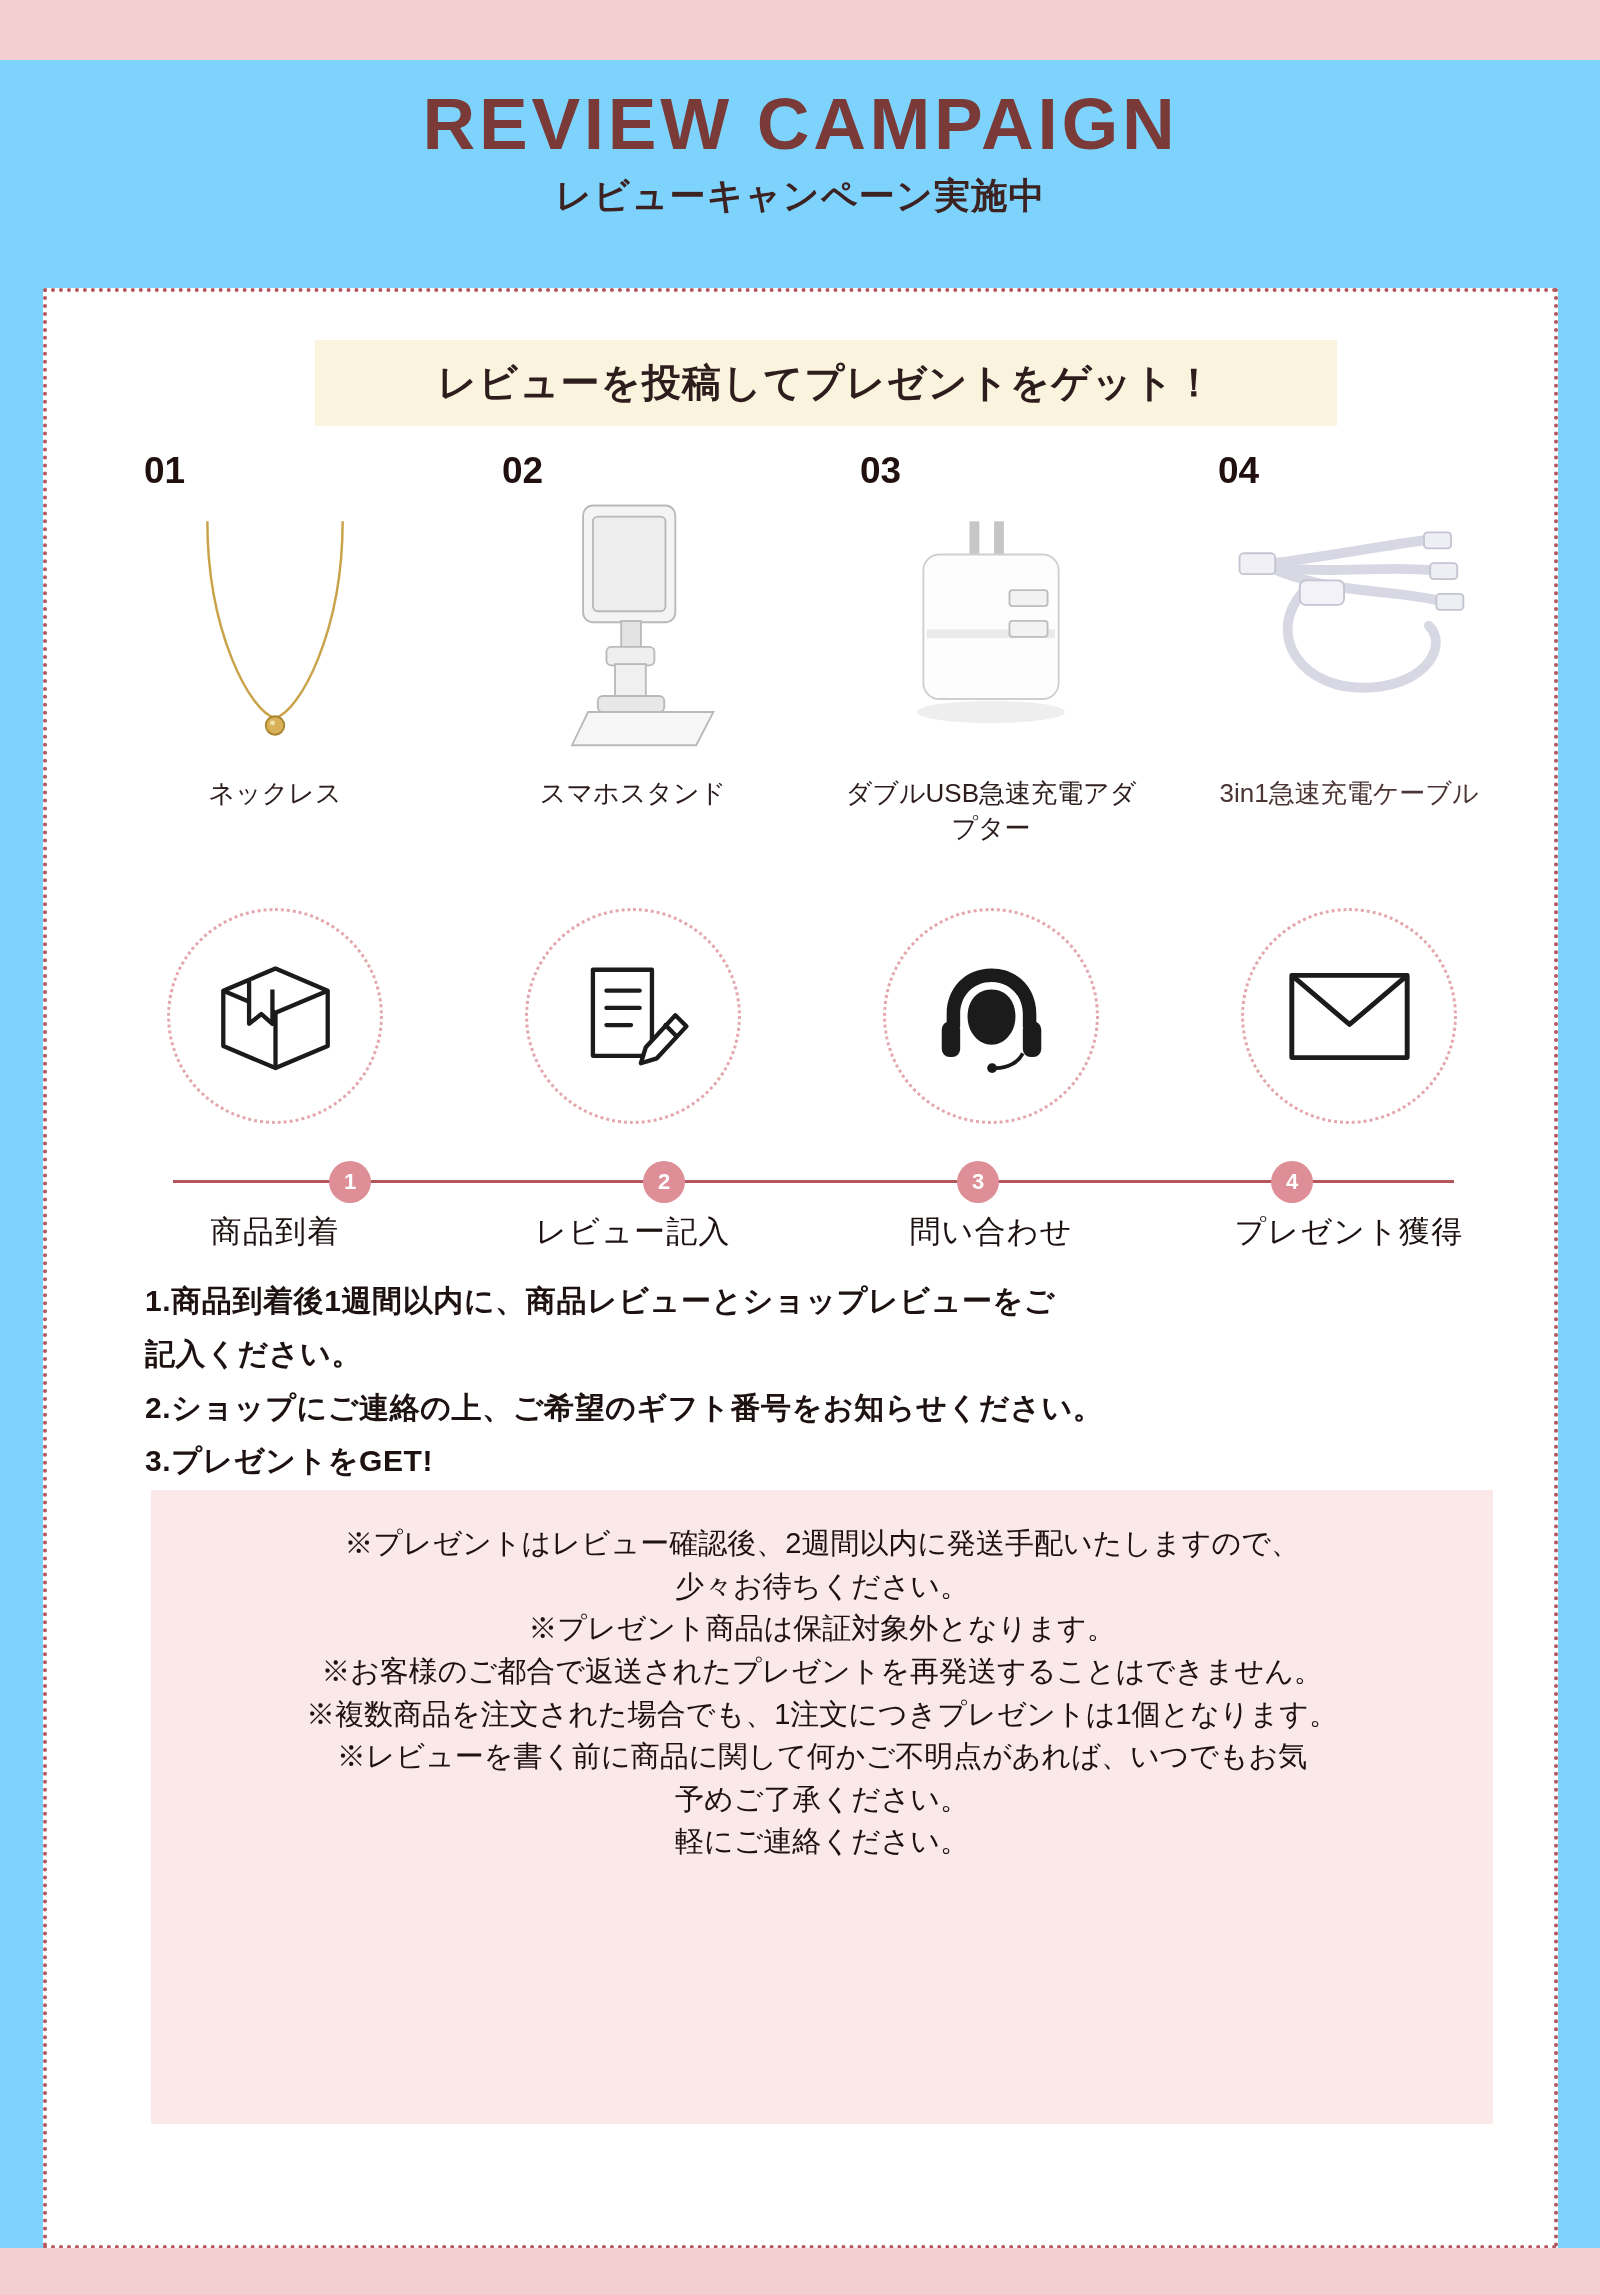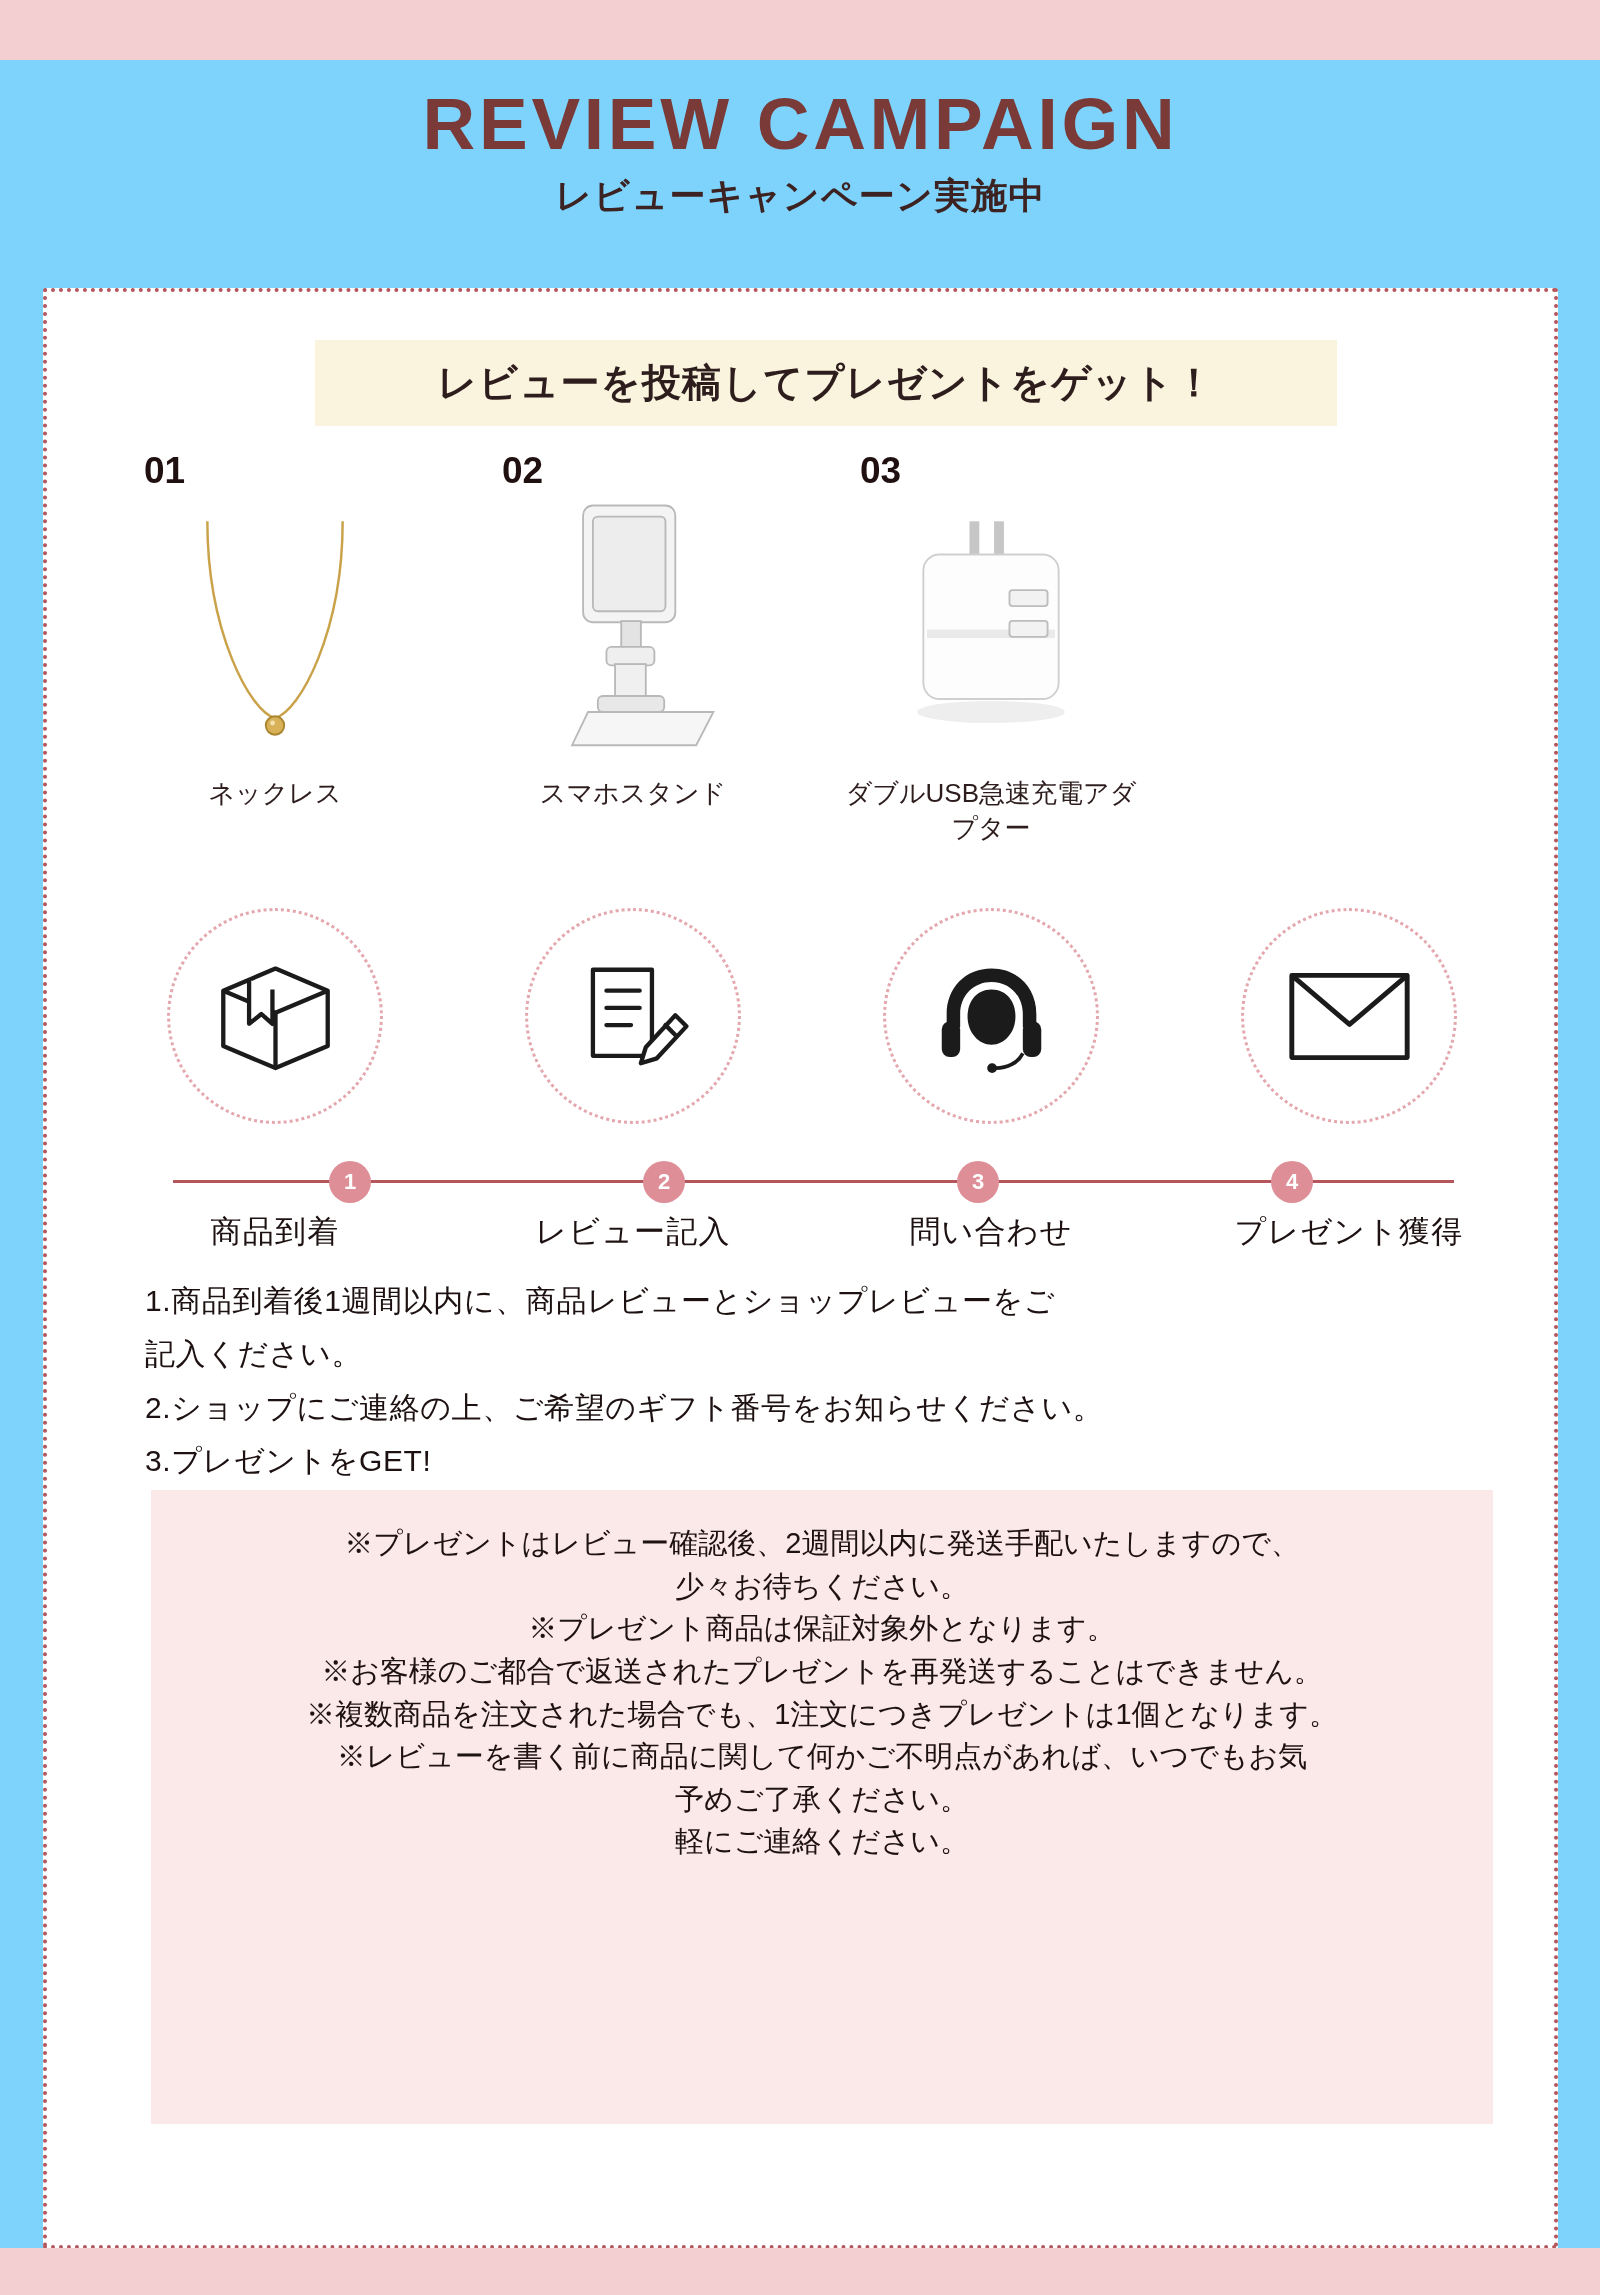--- a/index.html
+++ b/index.html
@@ -195,20 +195,21 @@
   
   .instructions {
     position: absolute;
     top: 985px;
     left: 86px;
     width: 1355px;
     font-size: 30px;
     color: #1d1111;
     line-height: 1.62;
     letter-spacing: 0.6px;
+    font-weight: bold;
   }
   .instructions p { margin: 0 0 4.9px 0; }
   
   .notes {
     position: absolute;
     top: 1198px;
     left: 92px;
     width: 1342px;
     height: 634px;
     background: #fbe8e9;
@@ -292,20 +293,39 @@
               <rect x="90" y="74" width="220" height="235" rx="26" fill="#fdfdfd" stroke="#cfcfcf" stroke-width="3"></rect>
               <rect x="96" y="196" width="208" height="14" fill="#eaeaea"></rect>
               <rect x="230" y="132" width="62" height="26" rx="5" fill="#f2f2f2" stroke="#bdbdbd" stroke-width="3"></rect>
               <rect x="230" y="182" width="62" height="26" rx="5" fill="#f2f2f2" stroke="#bdbdbd" stroke-width="3"></rect>
               <ellipse cx="200" cy="330" rx="120" ry="18" fill="#eeeeee"></ellipse>
             </svg>
           </div>
           <div class="gift-label">ダブルUSB急速充電アダプター</div>
         </div>
 
+        <div class="gift">
+          <div class="gift-num">04</div>
+          <div class="gift-img">
+            <svg width="246" height="222" viewBox="0 0 400 360">
+              <g fill="none" stroke="#d8d8e4" stroke-width="16" stroke-linecap="round">
+                <path d="M60 70 C 150 60, 250 40, 330 30"></path>
+                <path d="M60 70 C 150 90, 260 70, 340 80"></path>
+                <path d="M60 70 C 160 120, 280 110, 350 130"></path>
+                <path d="M130 110 C 60 180, 120 280, 240 270 C 330 262, 360 200, 330 170"></path>
+              </g>
+              <rect x="22" y="52" width="58" height="34" rx="7" fill="#f0f0f6" stroke="#c4c4d2" stroke-width="3"></rect>
+              <rect x="120" y="96" width="72" height="40" rx="10" fill="#f2f2f8" stroke="#c4c4d2" stroke-width="3"></rect>
+              <rect x="322" y="18" width="44" height="26" rx="6" fill="#eeeef5" stroke="#c4c4d2" stroke-width="3"></rect>
+              <rect x="332" y="68" width="44" height="26" rx="6" fill="#eeeef5" stroke="#c4c4d2" stroke-width="3"></rect>
+              <rect x="342" y="118" width="44" height="26" rx="6" fill="#eeeef5" stroke="#c4c4d2" stroke-width="3"></rect>
+            </svg>
+          </div>
+          <div class="gift-label muted">3in1急速充電ケーブル</div>
+        </div>
 
       </div>
 
       <div class="steps">
 
         <div class="step">
           <div class="circle">
             <svg width="129" height="123" viewBox="0 0 210 200">
               <g fill="none" stroke="#1b1b1b" stroke-width="7" stroke-linejoin="round">
                 <path d="M20 58 L105 22 L190 58 L190 148 L105 184 L20 148 Z"></path>

